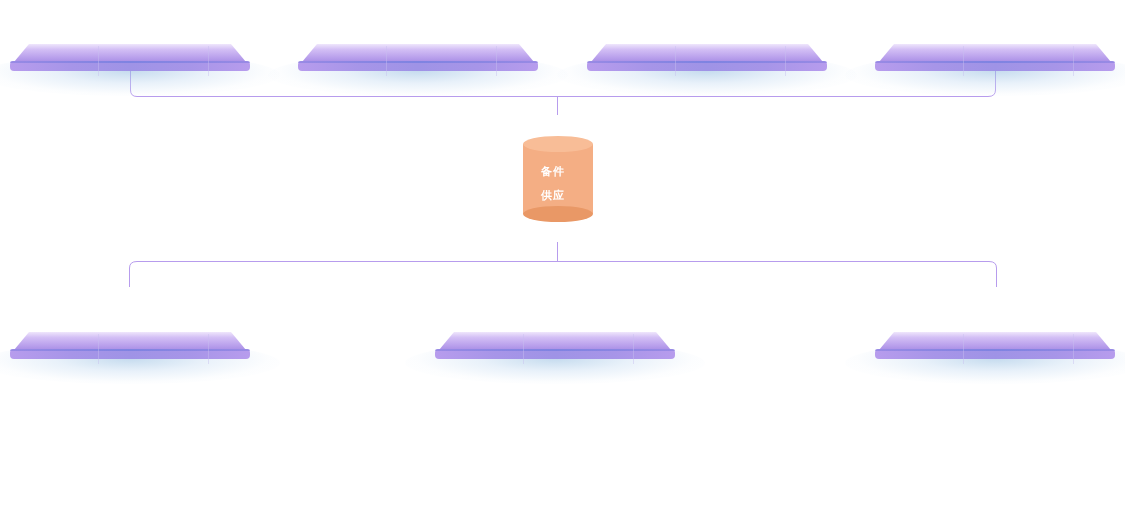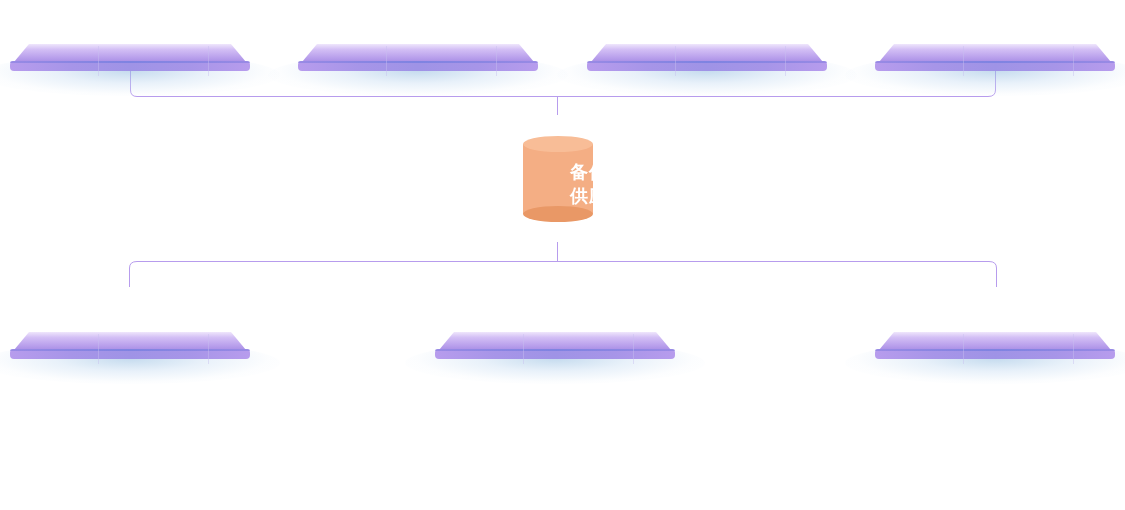--- a/index.html
+++ b/index.html
@@ -111,24 +111,23 @@
       background: #f8bd97;
     }
     .cylinder .label {
       position: absolute;
       left: 0;
       top: 24px;
       width: 60px;
       text-align: center;
       color: #ffffff;
       font-weight: bold;
-      font-size: 18px;
+      font-size: 11px;
       line-height: 24px;
       letter-spacing: 1px;
-      padding-left: 36px;
     }
     .cylinder .label span { display: block; }
   </style>
 </head>
 <body>
 
 <div class="canvas">
 
   <svg class="connectors" viewBox="0 0 1125 510" xmlns="http://www.w3.org/2000/svg">
 

